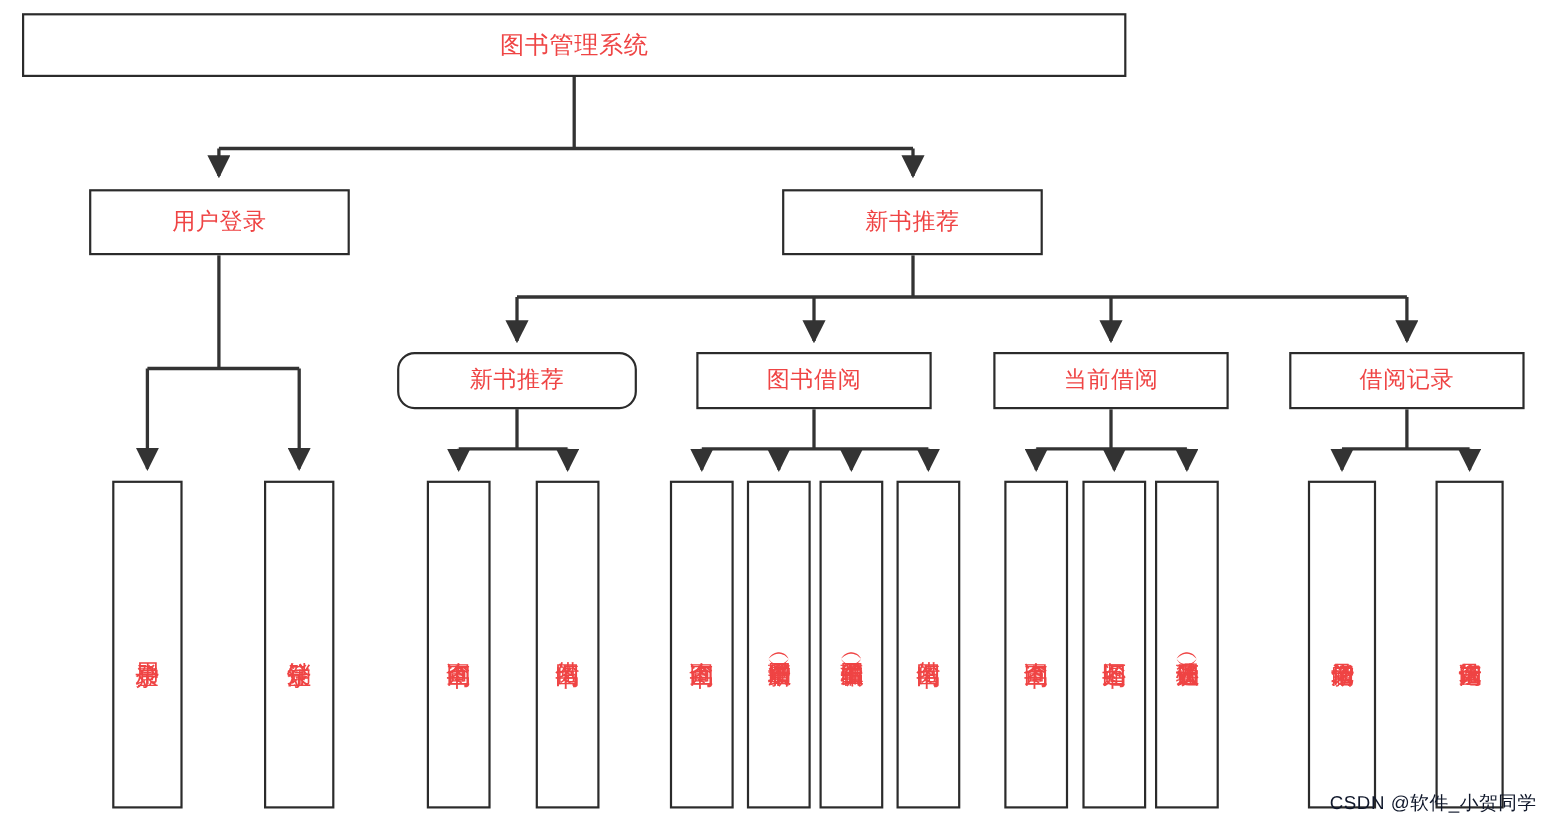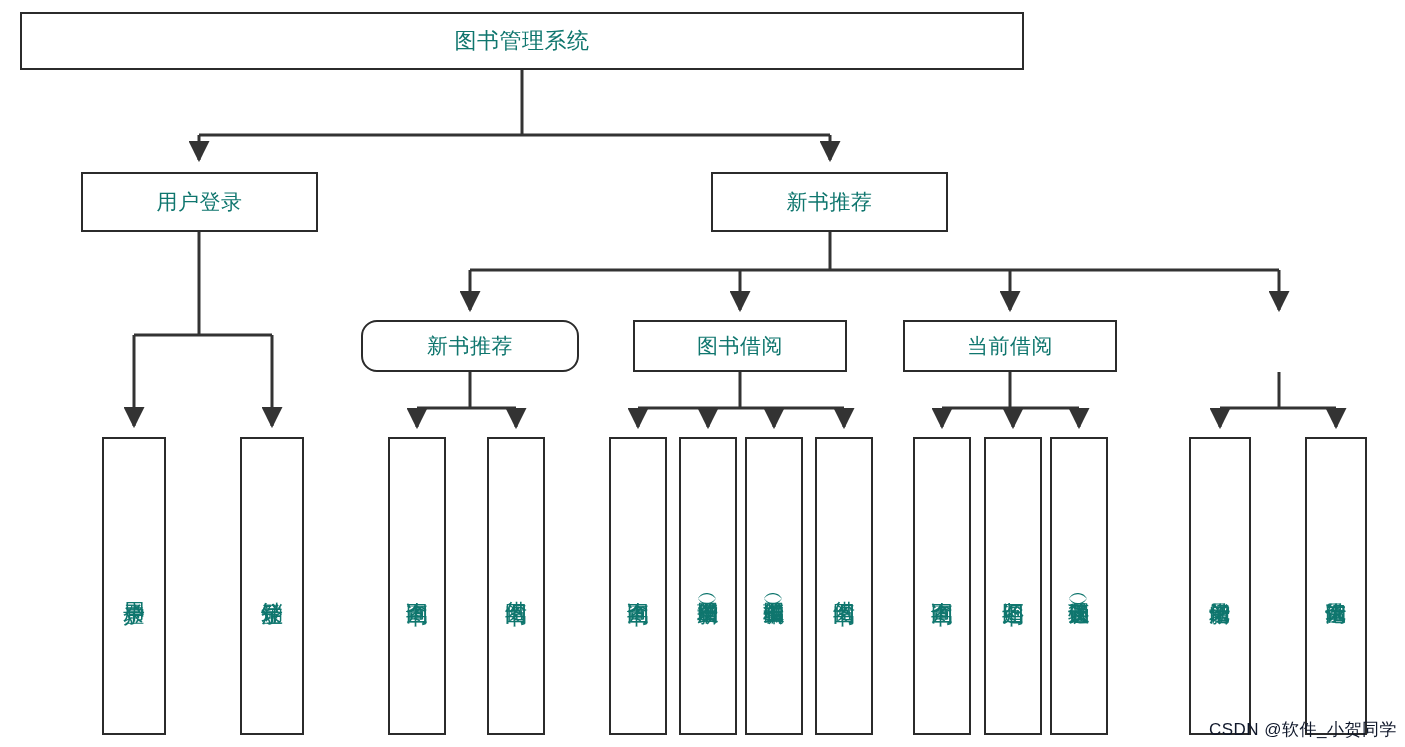--- a/index.html
+++ b/index.html
@@ -36,21 +36,21 @@
     border: 2px solid #2b2b2b;
     z-index: 2;
     display: flex;
     align-items: center;
     justify-content: center;
     overflow: hidden;
   }
   .node .label {
     display: block;
     text-align: left;
-    color: #0f766e;
+    color: #ef4444;
     line-height: 1.12;
     white-space: nowrap;
   }
   
   .node.horiz .label {
     font-size: 21px;
     letter-spacing: 0.5px;
   }
   .node.root .label {
     font-size: 22px;
@@ -153,20 +153,23 @@
 
   <div class="node horiz" style="left: 361px; top: 320px; width: 218px; height: 52px; border-radius: 16px;">
     <span class="label">新书推荐</span>
   </div>
   <div class="node horiz" style="left: 903px; top: 320px; width: 214px; height: 52px;">
     <span class="label">当前借阅</span>
   </div>
   <div class="node horiz" style="left: 633px; top: 320px; width: 214px; height: 52px;">
     <span class="label">图书借阅</span>
   </div>
+  <div class="node horiz" style="left: 1172px; top: 320px; width: 214px; height: 52px;">
+    <span class="label">借阅记录</span>
+  </div>
 
   <div class="node vert" style="left: 102px; top: 437px; width: 64px; height: 298px;">
     <span class="label">用户登录</span>
   </div>
   <div class="node vert" style="left: 240px; top: 437px; width: 64px; height: 298px;">
     <span class="label">注销登录</span>
   </div>
   <div class="node vert" style="left: 388px; top: 437px; width: 58px; height: 298px;">
     <span class="label">查询图书</span>
   </div>

